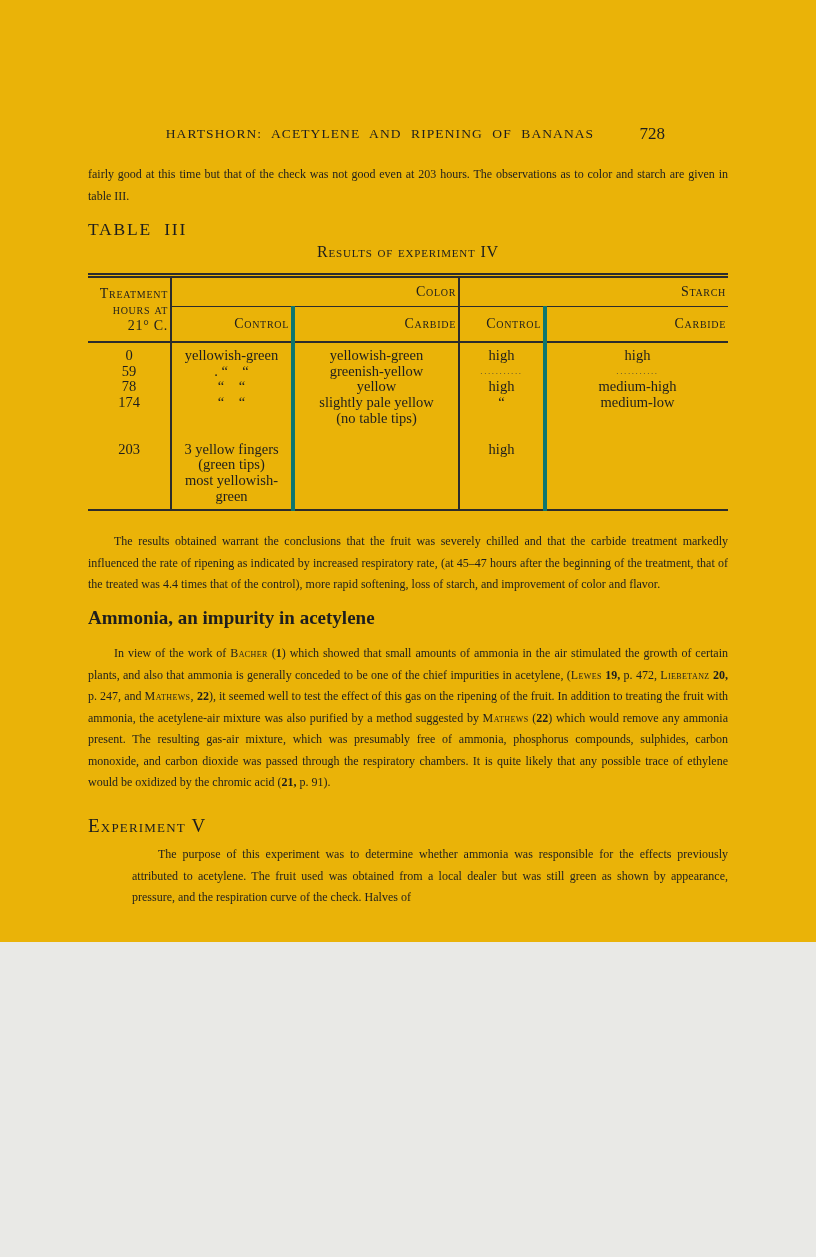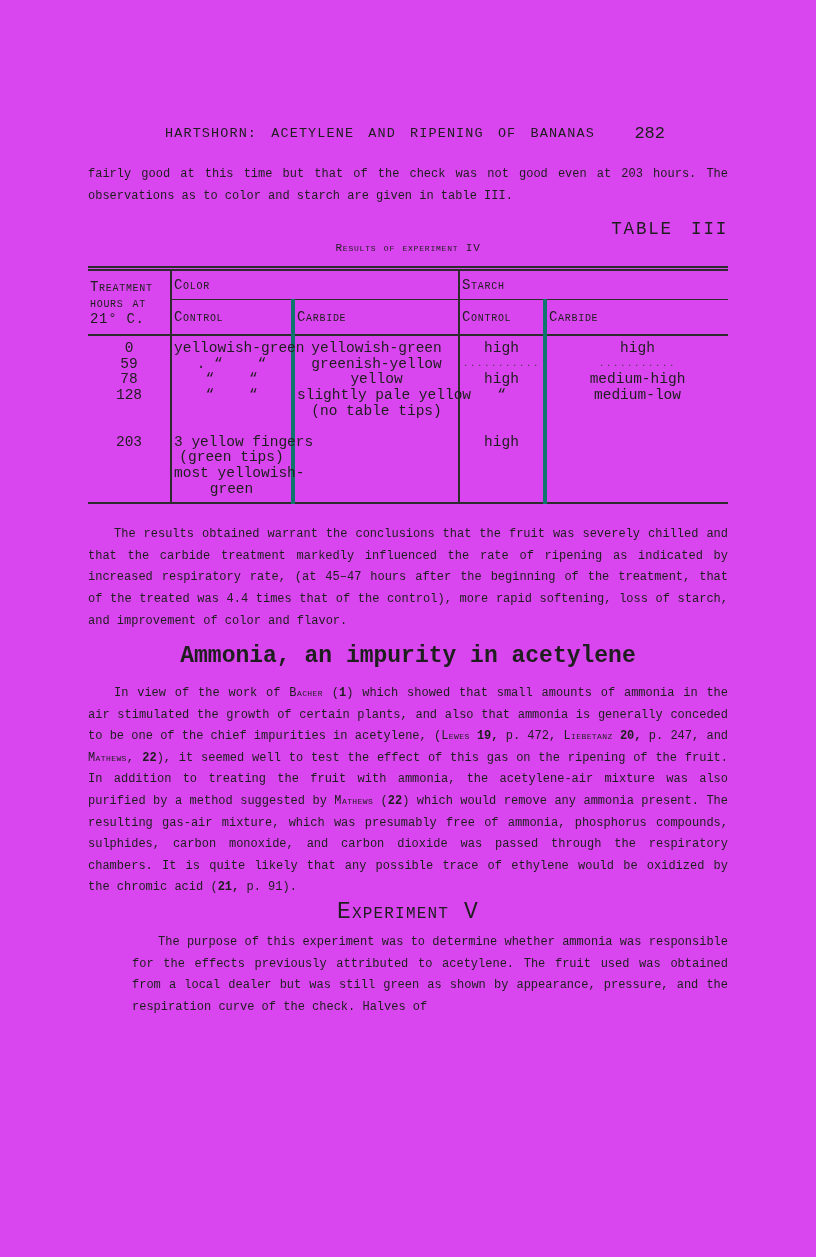--- a/index.html
+++ b/index.html
@@ -1,23 +1,23 @@
 <!DOCTYPE html>
 <html><head>
 <meta charset="utf-8">
 <style>
   html, body { margin: 0; padding: 0; background: #e9e9e6; }
   .page {
     position: relative;
     width: 816px;
-    height: 1257px;
+    height: 942px;
     margin: 0 auto;
-    background: #d946ef;
+    background: #eab308;
     color: #1e1e1e;
-    font-family: Liberation Mono, monospace;
+    font-family: Liberation Serif, serif;
     overflow: hidden;
   }
   .content { padding: 0 88px; }
 
   
   .running-head { position: relative; padding-top: 126px; height: 20px; }
   .head-title {
     display: block;
     text-align: center;
     padding-right: 56px;
@@ -44,48 +44,48 @@
   .p-intro  { margin-top: 18px; }
   .p-results { margin-top: 20px; }
   .p-ammonia { margin-top: 14px; }
   .p-exp5 { margin-top: 7px; margin-left: 44px; }
   .sc { font-variant: small-caps; letter-spacing: 0.4px; }
   .b  { font-weight: 700; }
 
   
   .table-title {
     margin-top: 12px;
-    text-align: right;
+    text-align: left;
     font-size: 17.5px;
     letter-spacing: 1.8px;
     word-spacing: 6px;
   }
   .table-subtitle {
     margin-top: 3px;
     text-align: center;
     font-variant: small-caps;
-    font-size: 11px;
+    font-size: 16px;
     letter-spacing: 0.8px;
   }
 
   
   table.data-table {
     width: 640px;
     margin-top: 12px;
     border-collapse: collapse;
     table-layout: fixed;
     border-top: 5px double #2c2c2c;
     border-bottom: 2px solid #2c2c2c;
   }
   .data-table th {
     font-weight: normal;
     font-variant: small-caps;
     font-size: 14px;
     letter-spacing: 0.7px;
-    text-align: left;
+    text-align: right;
     vertical-align: middle;
     padding: 3px 2px;
   }
   .th-hours   { border-right: 2px solid #2c2c2c; border-bottom: 2px solid #2c2c2c; }
   .th-color   { border-right: 2px solid #2c2c2c; border-bottom: 1px solid #2c2c2c; height: 22px; }
   .th-starch  { border-bottom: 1px solid #2c2c2c; height: 22px; }
   .th-sub     { border-bottom: 2px solid #2c2c2c; height: 28px; }
   .v-light    { border-right: 4px solid #0f766e; }
   .v-heavy    { border-right: 2px solid #2c2c2c; }
   .data-table td {
@@ -93,36 +93,35 @@
     text-align: center;
     font-size: 14.5px;
     padding: 5px 2px 5px 2px;
   }
   .tline { height: 15.6px; line-height: 15.6px; white-space: pre; }
   .tline.dots { font-size: 9px; letter-spacing: 1.6px; color: #3c3c3c; }
 
   
   .section-heading {
     margin: 11px 0 0 0;
-    text-align: center;
-    font-size: 23px;
+    font-size: 19px;
     font-weight: normal;
   }
   .bold-head { font-weight: 700; }
-  .sc-head { font-variant: small-caps; letter-spacing: 1.2px; margin-top: 0; }
+  .sc-head { font-variant: small-caps; letter-spacing: 1.2px; margin-top: 21px; }
 </style>
 </head>
 <body>
 
 <div class="page">
   <div class="content">
 
     <header class="running-head">
       <span class="head-title">HARTSHORN: ACETYLENE AND RIPENING OF BANANAS</span>
-      <span class="folio">282</span>
+      <span class="folio">728</span>
     </header>
 
     <p class="p p-intro">fairly good at this time but that of the check was not good even at 203 hours. The observations as to color and starch are given in table III.</p>
 
     <div class="table-title">TABLE III</div>
     <div class="table-subtitle">Results of experiment IV</div>
 
     <table class="data-table">
       <colgroup>
         <col style="width:83px">
@@ -143,21 +142,21 @@
           <th class="th-sub v-light">Control</th>
           <th class="th-sub">Carbide</th>
         </tr>
       </thead>
       <tbody>
         <tr>
           <td class="v-heavy">
               <div class="tline">0</div>
               <div class="tline">59</div>
               <div class="tline">78</div>
-              <div class="tline">128</div>
+              <div class="tline">174</div>
               <div class="tline">&nbsp;</div>
               <div class="tline">&nbsp;</div>
               <div class="tline">203</div>
             </td>
           <td class="v-light">
               <div class="tline">yellowish-green</div>
               <div class="tline">. “    “</div>
               <div class="tline">“    “</div>
               <div class="tline">“    “</div>
               <div class="tline">&nbsp;</div>

